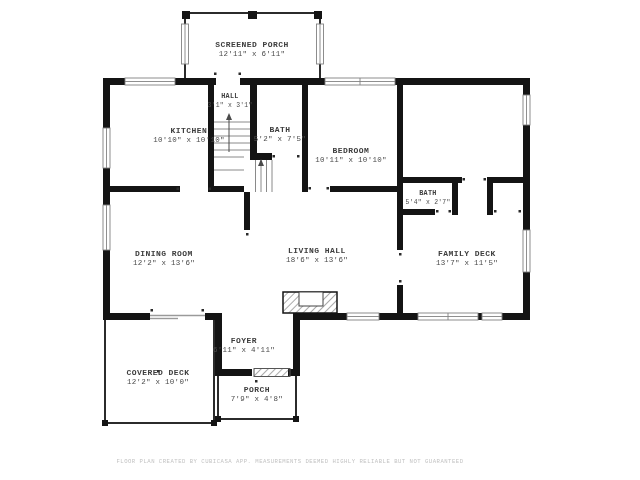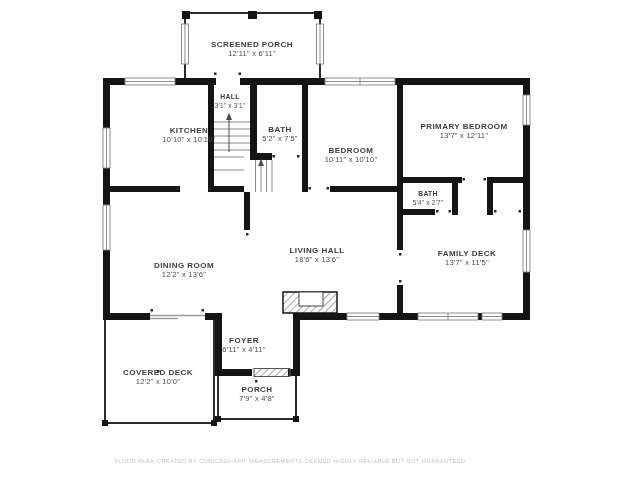--- a/index.html
+++ b/index.html
@@ -1,17 +1,17 @@
 <!DOCTYPE html>
 <html><head>
 <meta charset="utf-8">
 <style>
   html,body{margin:0;padding:0;background:#fff;}
   .canvas{position:relative;width:580px;height:480px;background:#ffffff;overflow:hidden;
-          font-family:Liberation Sans, sans-serif;}
+          font-family:Liberation Mono, monospace;}
   .plan-svg{position:absolute;left:0;top:0;}
   .room-label{position:absolute;transform:translate(-50%,-50%);text-align:center;
               color:#3d3d3d;white-space:nowrap;line-height:1.15;}
   .room-name{display:block;font-size:8px;font-weight:600;letter-spacing:.45px;}
   .room-dims{display:block;font-size:7.5px;font-weight:400;letter-spacing:.25px;color:#4c4c4c;margin-top:1px;}
   .small .room-name{font-size:6.8px;letter-spacing:.3px;}
   .small .room-dims{font-size:6.4px;}
   .footer-note{position:absolute;left:0;right:0;top:458px;text-align:center;
                font-size:5.6px;letter-spacing:.5px;color:#c3c3c3;font-weight:400;}
 </style>
@@ -219,31 +219,27 @@
   <div class="room-label" style="left:280px;top:134px;">
     <span class="room-name">BATH</span>
     <span class="room-dims">5'2" x 7'5"</span>
   </div>
 
   <div class="room-label" style="left:351px;top:147px;margin-top:8px;">
     <span class="room-name">BEDROOM</span>
     <span class="room-dims">10'11" x 10'10"</span>
   </div>
 
-  <div class="room-label" style="left:464px;top:131px;">
-    <span class="room-name">PRIMARY BEDROOM</span>
-    <span class="room-dims">13'7" x 12'11"</span>
-  </div>
 
   <div class="room-label small" style="left:428px;top:198px;">
     <span class="room-name">BATH</span>
     <span class="room-dims">5'4" x 2'7"</span>
   </div>
 
-  <div class="room-label" style="left:184px;top:258px;margin-top:12px;">
+  <div class="room-label" style="left:164px;top:258px;">
     <span class="room-name">DINING ROOM</span>
     <span class="room-dims">12'2" x 13'6"</span>
   </div>
 
   <div class="room-label" style="left:317px;top:255px;">
     <span class="room-name">LIVING HALL</span>
     <span class="room-dims">18'6" x 13'6"</span>
   </div>
 
   <div class="room-label" style="left:467px;top:258px;">

